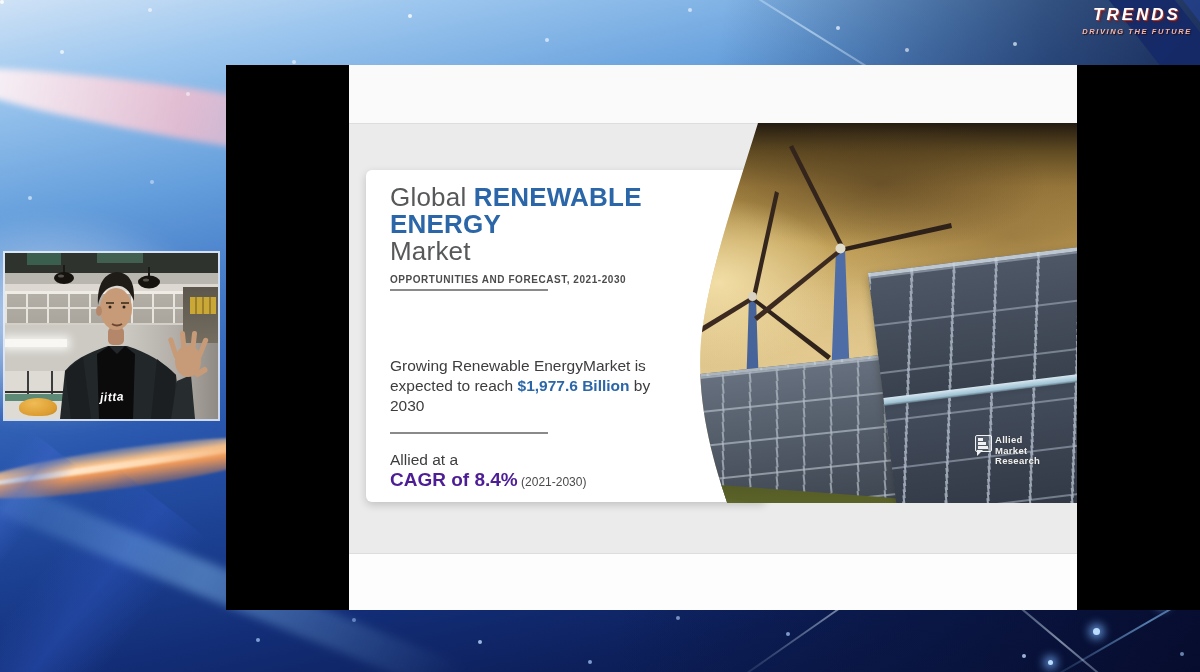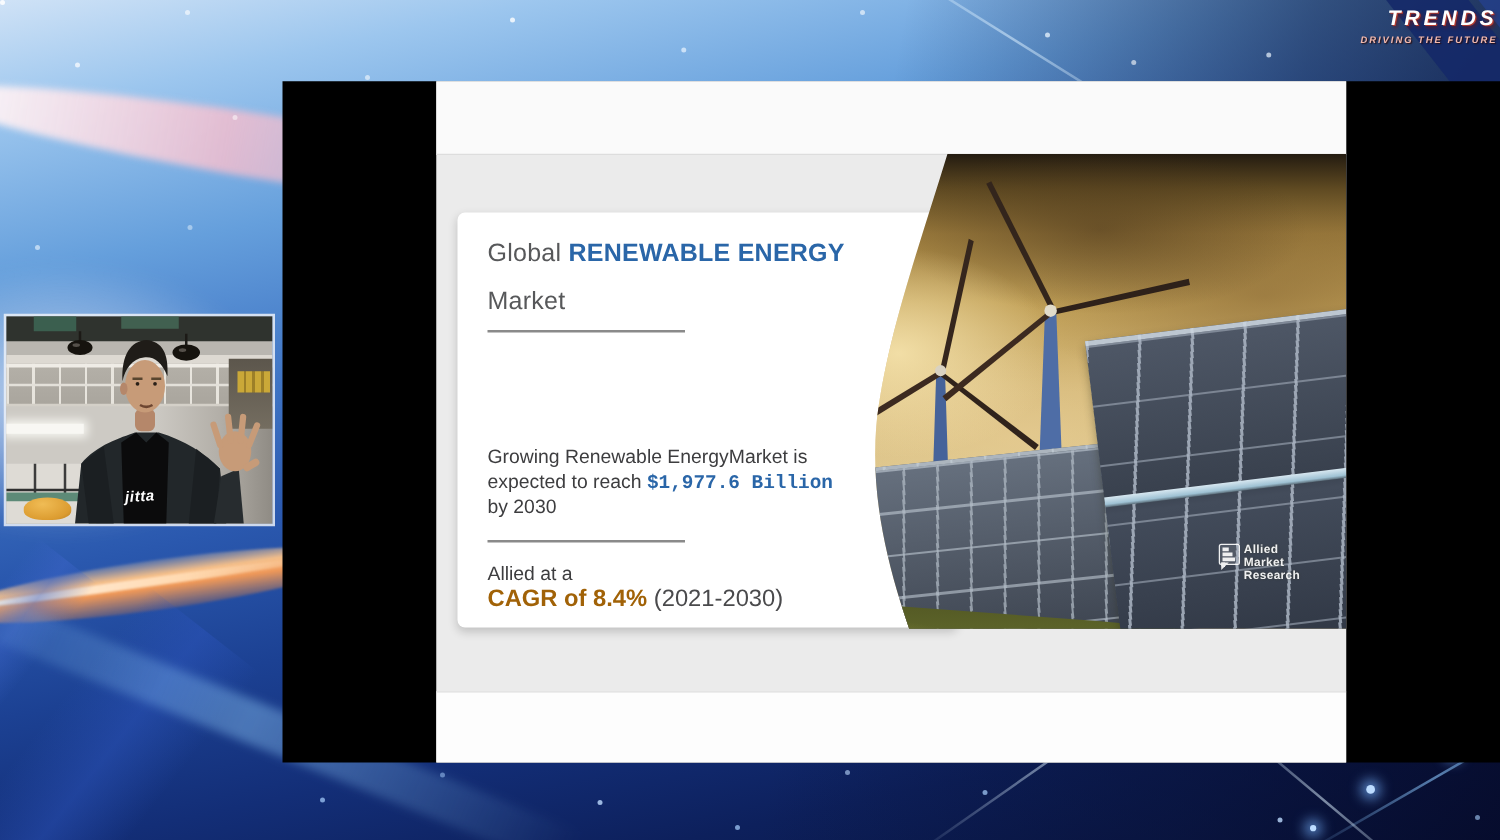--- a/index.html
+++ b/index.html
@@ -40,21 +40,21 @@
       186px 92px 0 rgba(255,255,255,.5),28px 196px 0 rgba(240,248,255,.6),150px 180px 0 rgba(240,248,255,.45),
       256px 638px 0 rgba(170,210,255,.7),352px 618px 0 rgba(170,210,255,.5),478px 640px 0 rgba(190,220,255,.8),
       588px 660px 0 rgba(170,210,255,.7),676px 616px 0 rgba(190,220,255,.6),786px 632px 0 rgba(170,210,255,.7),
       851px 601px 0 rgba(190,220,255,.65),947px 587px 0 rgba(170,210,255,.6),1022px 654px 0 rgba(190,220,255,.8),
       1152px 592px 0 rgba(190,220,255,.7),1180px 652px 0 rgba(170,210,255,.6);}
   .glowdot{position:absolute;border-radius:50%;background:#bcdcff;box-shadow:0 0 10px 4px rgba(120,180,255,.8);}
   .gd1{left:1093px;top:628px;width:7px;height:7px;}
   .gd2{left:1160px;top:600px;width:5px;height:5px;}
   .gd3{left:1048px;top:660px;width:5px;height:5px;}
   
-  .trends{left:1076px;top:5px;width:122px;text-align:right;font-style:italic;z-index:5;}
+  .trends{left:1076px;top:5px;width:122px;text-align:center;font-style:italic;z-index:5;}
   .trends-title{font-size:17px;font-weight:800;letter-spacing:3px;color:#fff;
     text-shadow:1px 1px 0 #b03a30,2px 2px 3px rgba(110,20,20,.7);}
   .trends-sub{font-size:7.5px;font-weight:700;letter-spacing:1.6px;color:#f3b9ac;margin-top:2px;
     text-shadow:1px 1px 1px rgba(40,10,10,.9);white-space:nowrap;}
   
   .share{left:226px;top:65px;width:974px;height:545px;background:#000;z-index:2;}
   .slide{position:absolute;left:123px;top:0;width:728px;height:545px;background:#ebebeb;overflow:hidden;}
   .slide-band-top{position:absolute;left:0;top:0;width:728px;height:58px;background:#fafafa;border-bottom:1px solid #ddd;}
   .slide-band-bottom{position:absolute;left:0;top:488px;width:728px;height:57px;background:#fdfdfd;border-top:1px solid #ddd;}
   
@@ -96,30 +96,30 @@
   .wm-icon{position:absolute;left:0;top:0;width:17px;height:20px;}
   .wm-bubble{position:absolute;left:0;top:0;width:15px;height:15px;border:1.5px solid #fff;border-radius:2px;background:rgba(255,255,255,.12);}
   .wm-bubble:after{content:"";position:absolute;left:1px;bottom:-5px;border:3px solid transparent;border-top-color:#fff;border-left-color:#fff;}
   .wm-bar{position:absolute;left:3px;height:2.5px;background:#fff;}
   .wb1{top:3px;width:5px;}.wb2{top:7px;width:8px;}.wb3{top:11px;width:10px;}
   .wm-text{margin-left:20px;font-size:9.5px;line-height:10.5px;font-weight:700;letter-spacing:.3px;text-shadow:0 0 2px rgba(60,60,40,.6);}
   
   .card{position:absolute;left:17px;top:105px;width:400px;height:332px;background:#fff;border-radius:6px;
     box-shadow:0 3px 8px rgba(0,0,0,.18);z-index:2;}
   .card-inner{position:absolute;left:24px;top:14px;width:300px;}
-  .title{font-size:20px;line-height:38px;color:#57585a;letter-spacing:.2px;}
+  .title{font-size:26px;line-height:27px;color:#57585a;letter-spacing:.2px;}
   .title .hl{font-weight:800;}
   .subtitle{margin-top:9px;font-size:10px;font-weight:700;letter-spacing:.55px;color:#4c4c4e;}
   .subline{margin-top:4px;width:158px;height:2px;background:#8a8a8a;}
   .body-block{position:absolute;left:24px;top:186px;width:282px;font-size:15.5px;line-height:20px;color:#3d3d3f;}
-  .body-block b{font-weight:800;font-family:Liberation Mono, monospace;}
+  .body-block b{font-weight:800;}
   .divider{position:absolute;left:24px;top:262px;width:158px;height:2px;background:#8a8a8a;}
   .growth{position:absolute;left:24px;top:280px;width:300px;font-size:15.5px;line-height:20px;color:#3d3d3f;}
   .growth .big{font-size:19px;font-weight:800;}
-  .growth .paren{font-size:19px;color:#4a4a4c;}
+  .growth .paren{font-size:12px;color:#4a4a4c;}
   
   .webcam{left:5px;top:253px;width:213px;height:166px;background:#b9b6b0;overflow:hidden;z-index:3;
     outline:2px solid rgba(235,240,248,.85);}
   .wc-ceiling{position:absolute;left:0;top:0;width:213px;height:20px;background:#2f332e;}
   .wc-teal1{position:absolute;left:22px;top:0;width:34px;height:12px;background:#3f6a58;opacity:.8;}
   .wc-teal2{position:absolute;left:92px;top:0;width:46px;height:10px;background:#48735f;opacity:.7;}
   .wc-beam{position:absolute;left:0;top:31px;width:213px;height:7px;background:#ddd9d2;}
   .wc-rail{position:absolute;left:0;top:38px;width:213px;height:34px;
     background:
       repeating-linear-gradient(90deg,rgba(238,235,228,.9) 0 2px,rgba(0,0,0,0) 2px 21px),
@@ -222,29 +222,30 @@
           </div>
         </div>
       </div>
 
       <div class="card">
         <div class="card-inner">
           <div class="title">
             <span>Global </span><span class="hl" style="color:#2a66a8">RENEWABLE ENERGY</span>
             <div>Market</div>
           </div>
+          <div class="subtitle">OPPORTUNITIES AND FORECAST, 2021-2030</div>
           <div class="subline"></div>
         </div>
         <div class="body-block">
           <span>Growing Renewable EnergyMarket is expected to reach </span><b style="color:#2a66a8">$1,977.6 Billion</b><span> by 2030</span>
         </div>
         <div class="divider"></div>
         <div class="growth">
           <div>Allied at a</div>
-          <span class="big" style="color:#a16207">CAGR of 8.4%</span><span class="paren"> (2021-2030)</span>
+          <span class="big" style="color:#4c1d95">CAGR of 8.4%</span><span class="paren"> (2021-2030)</span>
         </div>
       </div>
     </div>
   </div>
 
   <div class="abs webcam">
     <div class="wc-ceiling"></div>
     <div class="wc-teal1"></div>
     <div class="wc-teal2"></div>
     <div class="wc-beam"></div>

